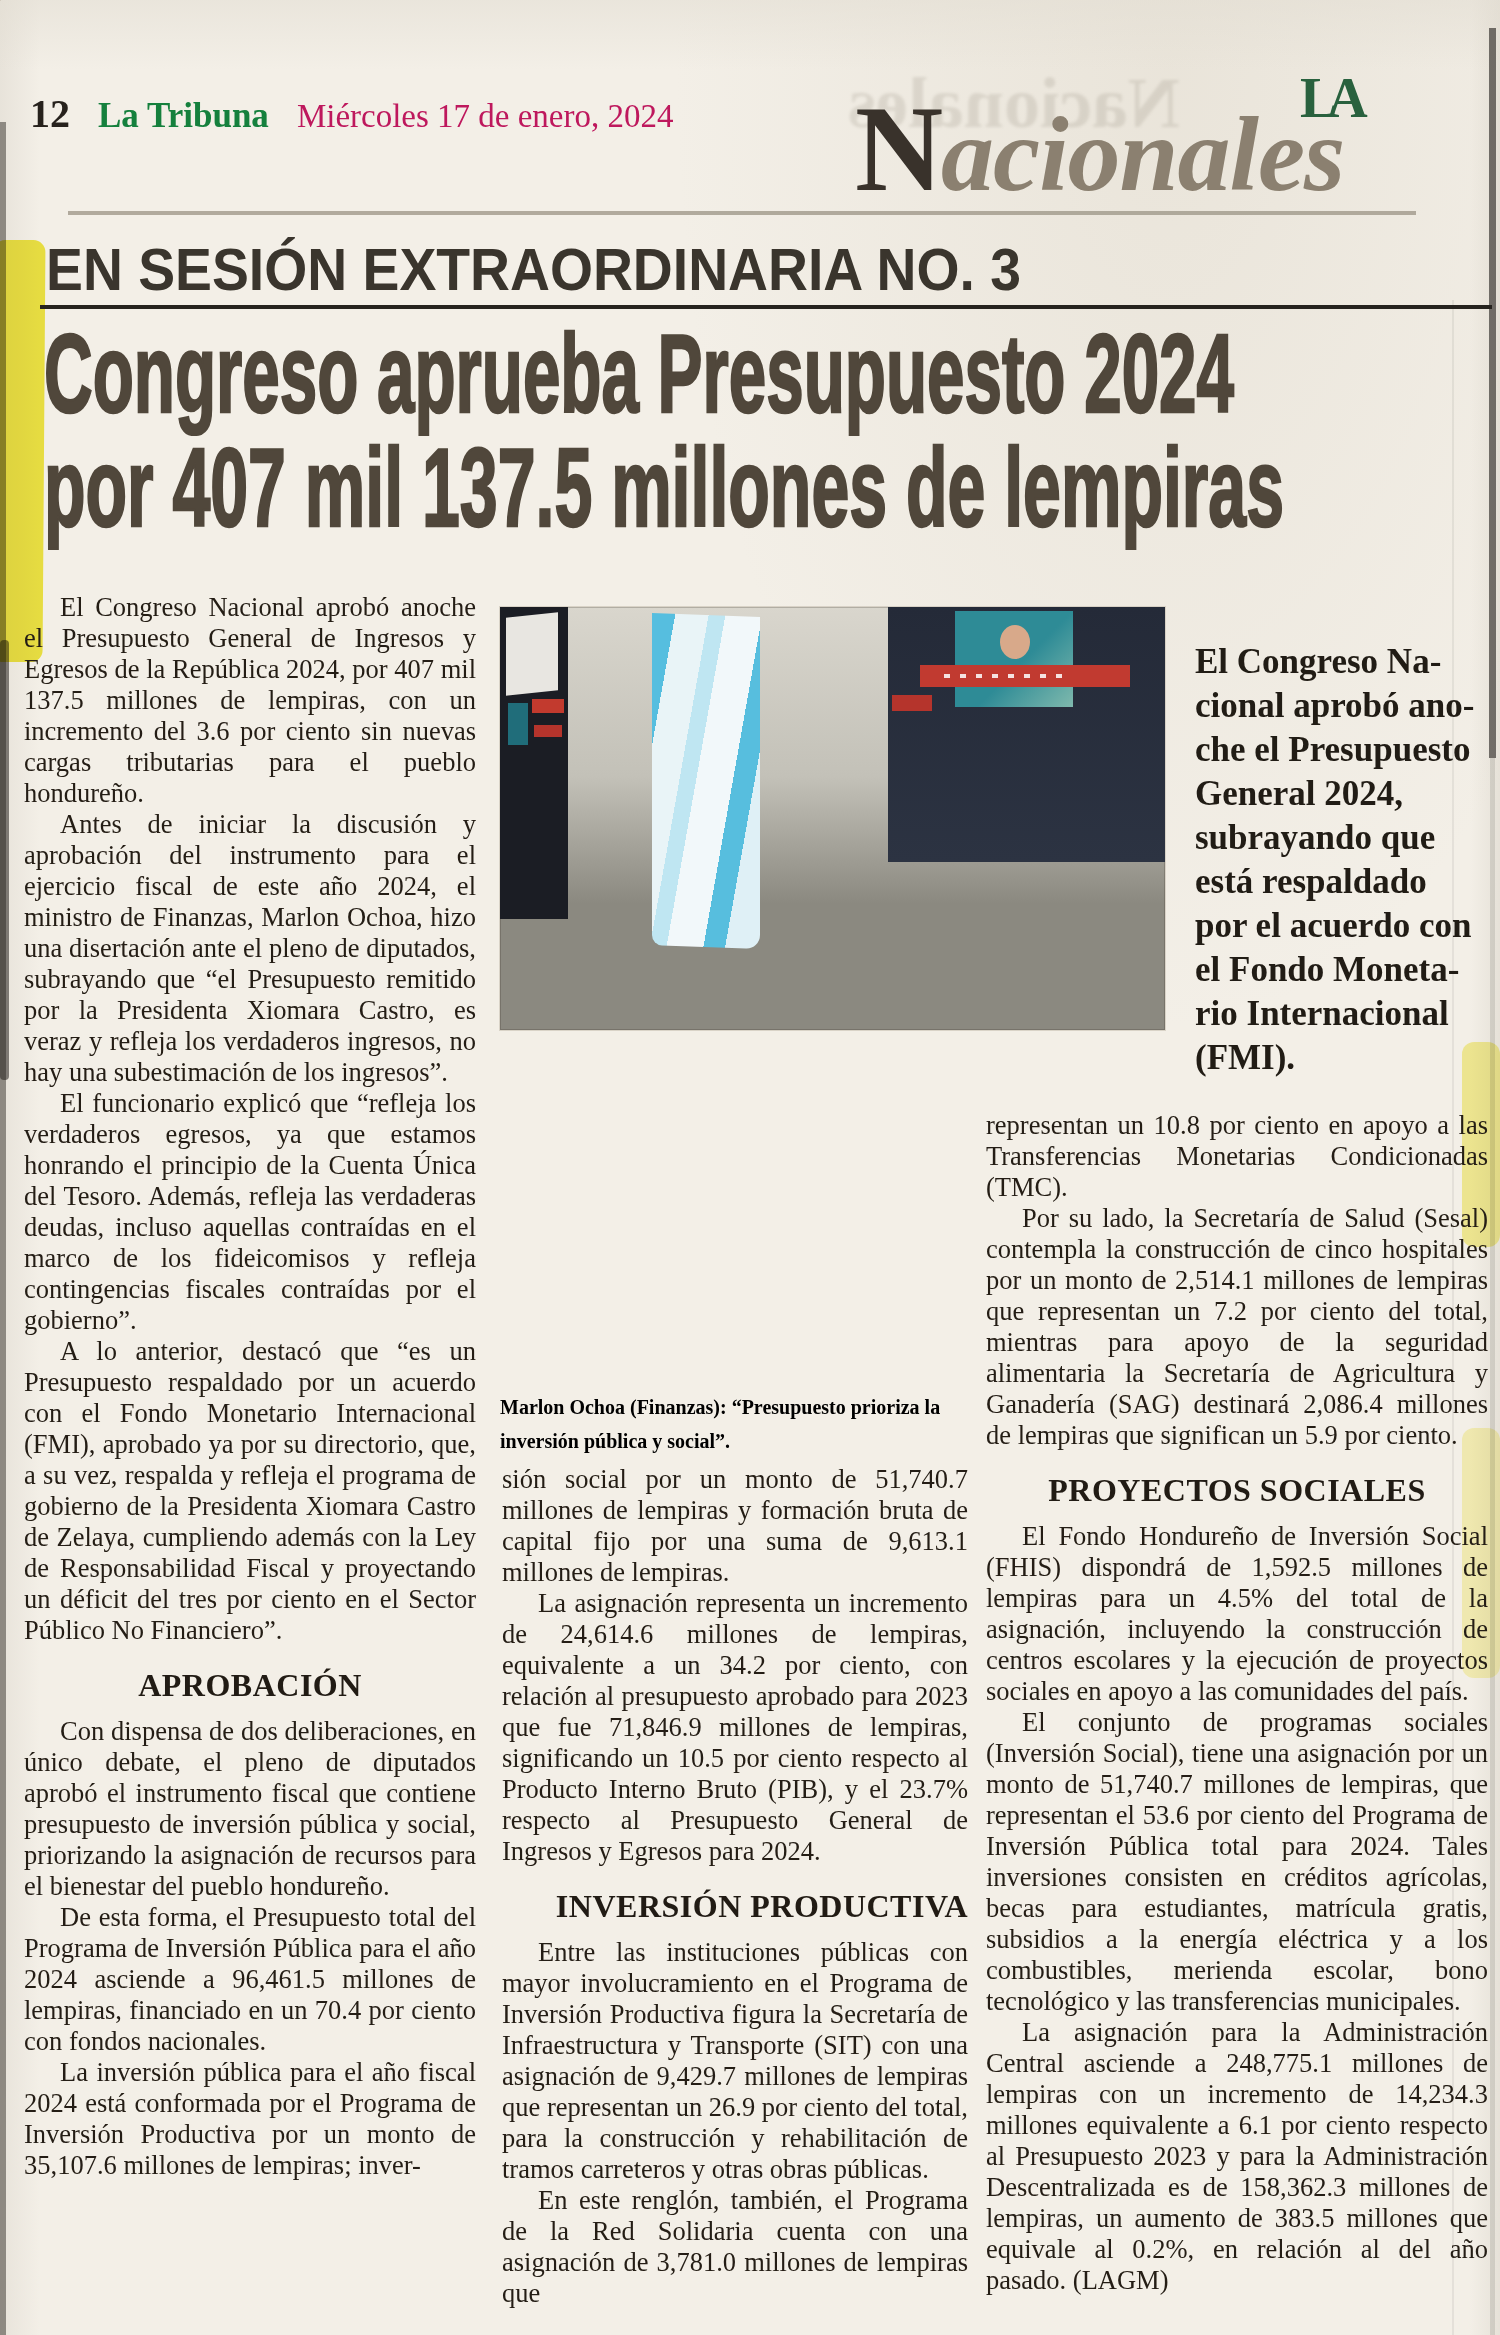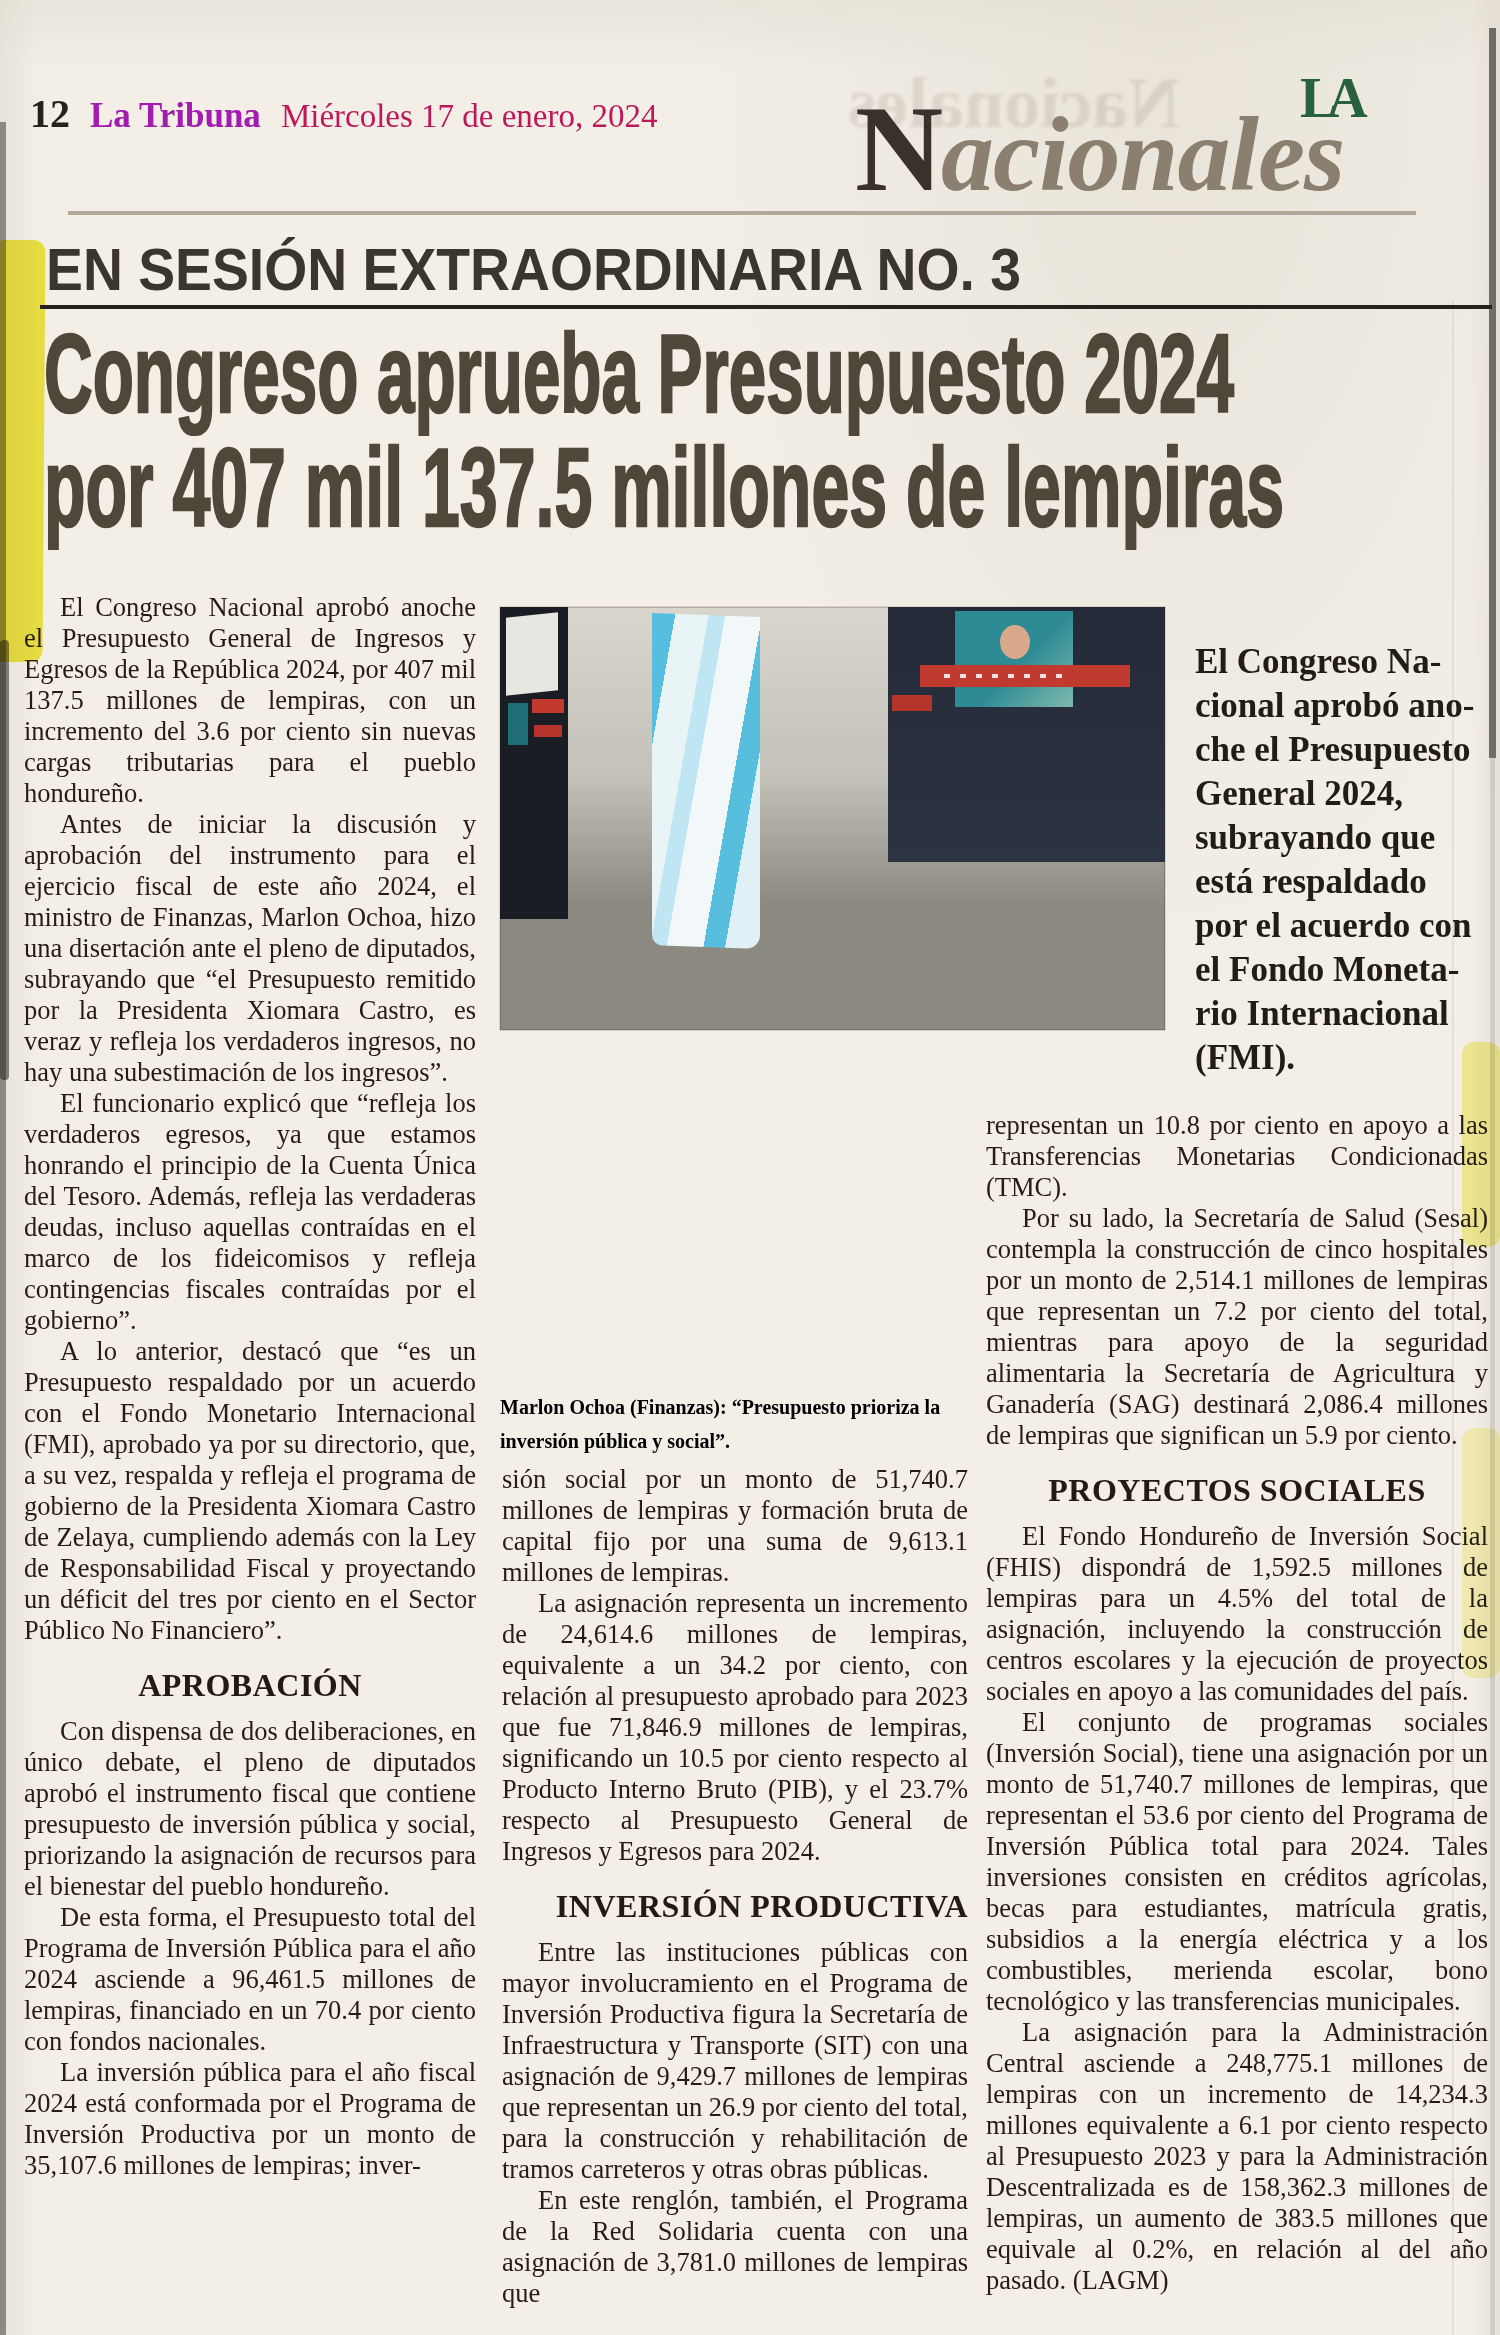--- a/index.html
+++ b/index.html
@@ -16,23 +16,23 @@
   .edge-left{left:0;top:122px;width:6px;height:2213px;background:#34302a;opacity:.5;}
   .edge-left2{left:0;top:640px;width:9px;height:440px;background:#26231f;opacity:.55;border-radius:4px;}
   .edge-right{left:1489px;top:28px;width:7px;height:730px;background:#201d19;opacity:.6;}
   .edge-right2{left:1490px;top:758px;width:5px;height:1577px;background:#201d19;opacity:.12;}
   .crease{left:1452px;top:300px;width:2px;height:2035px;background:rgba(0,0,0,.06);}
   .marker{background:#f2ea3e;mix-blend-mode:multiply;border-radius:12px;}
   .marker-left{left:-8px;top:240px;width:52px;height:422px;opacity:.95;transform:rotate(.4deg);}
   .marker-r1{left:1462px;top:1042px;width:38px;height:205px;opacity:.5;}
   .marker-r2{left:1462px;top:1428px;width:38px;height:250px;opacity:.32;}
   
-  .header-row{left:30px;top:90px;display:flex;align-items:baseline;gap:20px;white-space:nowrap;}
+  .header-row{left:30px;top:90px;display:flex;align-items:baseline;gap:28px;white-space:nowrap;}
   .pagenum{font-size:40px;font-weight:700;color:#27221d;}
-  .paper-name{font-size:35px;font-weight:700;color:#a21caf;}
+  .paper-name{font-size:35px;font-weight:700;color:#15803d;}
   .paper-date{font-size:33px;color:#be185d;}
   .ghost-masthead{left:848px;top:62px;font-size:72px;font-weight:700;color:#8d8576;opacity:.20;
      transform:scale(-1,1);filter:blur(1.5px);white-space:nowrap;}
   .masthead{left:855px;top:88px;white-space:nowrap;line-height:1;}
   .masthead .init{font-size:122px;font-weight:700;color:#39322b;letter-spacing:-2px;}
   .masthead .rest{font-size:106px;font-weight:700;color:#8b8070;letter-spacing:-1px;font-style:italic;}
   .la-frag{left:1300px;top:66px;font-size:56px;font-weight:700;color:#14532d;letter-spacing:-10px;opacity:.9;}
   .header-rule{left:68px;top:211px;width:1348px;height:4px;background:#a49d8f;opacity:.85;}
   
   .kicker-svg{left:44px;top:230px;}

